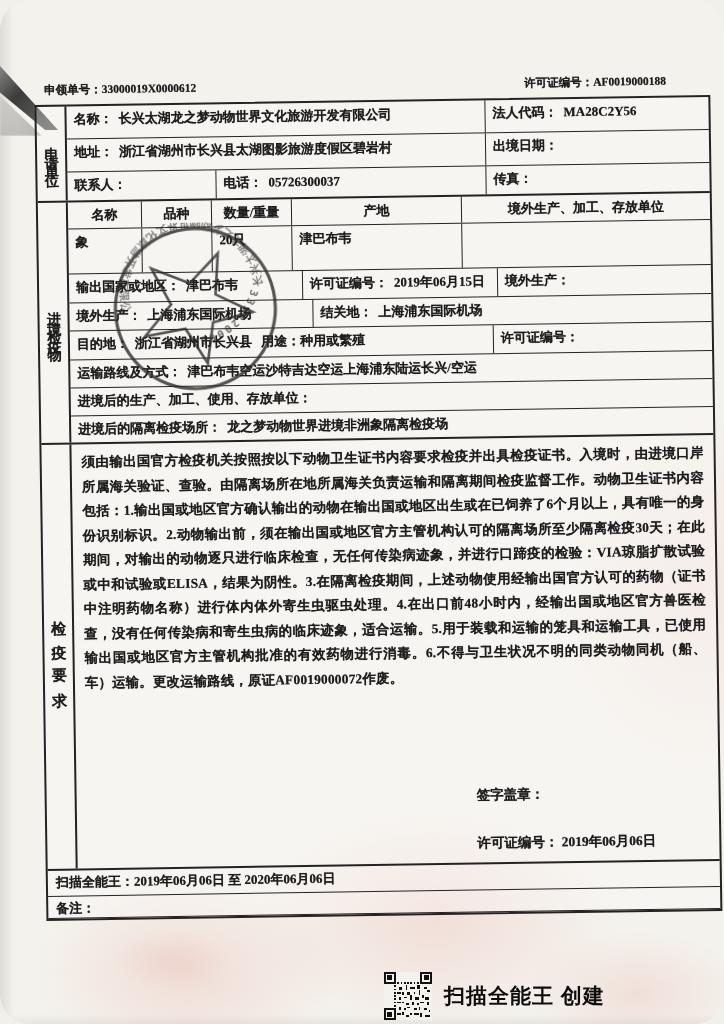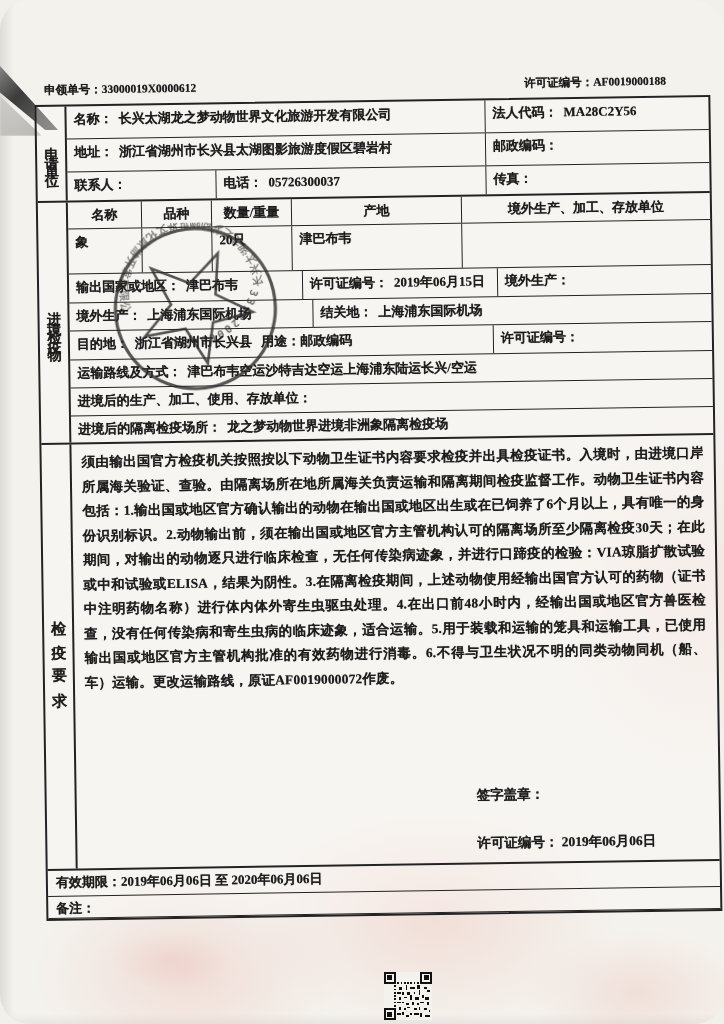--- a/index.html
+++ b/index.html
@@ -123,21 +123,21 @@
             </div>
             <div class="cell grow">
               <span>法人代码：</span><span class="val">MA28C2Y56</span>
             </div>
           </div>
           <div class="trow h32">
             <div class="cell" style="flex:0 0 419px;">
               <span>地址：</span><span class="val">浙江省湖州市长兴县太湖图影旅游度假区碧岩村</span>
             </div>
             <div class="cell grow">
-              <span>邮政编码：</span><span class="val"></span>
+              <span>出境日期：</span><span class="val"></span>
             </div>
           </div>
           <div class="trow h28">
             <div class="cell" style="flex:0 0 149px;">
               <span>联系人：</span><span class="val"></span>
             </div>
             <div class="cell" style="flex:0 0 270px;">
               <span>电话：</span><span class="val">05726300037</span>
             </div>
             <div class="cell grow">
@@ -179,21 +179,21 @@
             <div class="cell" style="flex:0 0 244px;">
               <span>境外生产：</span><span class="val">上海浦东国际机场</span>
             </div>
             <div class="cell grow">
               <span>结关地：</span><span class="val">上海浦东国际机场</span>
             </div>
           </div>
           <div class="trow h28">
             <div class="cell" style="flex:0 0 424px;">
               <span>目的地：</span><span class="val">浙江省湖州市长兴县</span>
-              <span class="val">用途：</span><span>邮政编码</span>
+              <span class="val">用途：</span><span>种用或繁殖</span>
             </div>
             <div class="cell grow">
               <span>许可证编号：</span><span class="val"></span>
             </div>
           </div>
           <div class="trow h27">
             <div class="cell grow">
               <span>运输路线及方式：</span><span class="val">津巴布韦空运沙特吉达空运上海浦东陆运长兴/空运</span>
             </div>
           </div>
@@ -220,21 +220,21 @@
               <div class="line2">
                 <span>许可证编号：</span>
                 <span class="val">2019年06月06日</span>
               </div>
             </div>
           </div>
         </div>
       </div>
 
       <div class="fullrow h26">
-        <span>有效期限：</span><span class="val">2019年06月06日 至 2020年06月06日</span>
+        <span>扫描全能王：</span><span class="val">2019年06月06日 至 2020年06月06日</span>
       </div>
       <div class="fullrow h26" style="height:22px;">
         <span>备注：</span><span class="val"></span>
       </div>
 
       <div class="seal">
         <svg viewBox="0 0 172 172" width="172" height="172">
           <g transform="rotate(168 86 86)" fill="none" stroke="#2e2b2b">
             <circle cx="86" cy="86" r="80" stroke-width="3.2"></circle>
             <path id="digitArc" d="M 24 100 A 66 66 0 0 1 148 100" stroke="none"></path>
@@ -313,16 +313,17 @@
         <rect x="8" y="25" width="2" height="1"></rect>
           <rect x="11" y="24" width="1" height="2"></rect>
           <rect x="13" y="26" width="2" height="1"></rect>
           <rect x="16" y="25" width="1" height="1"></rect>
           <rect x="18" y="25" width="3" height="1"></rect>
           <rect x="22" y="25" width="1" height="2"></rect>
           <rect x="25" y="26" width="3" height="1"></rect>
           <rect x="27" y="23" width="1" height="1"></rect>
       </g>
     </svg>
+    <div class="camtext">扫描全能王 创建</div>
   </div>
 
   <div class="smudge" style="left:110px;top:930px;width:120px;height:60px;background:radial-gradient(closest-side,rgba(225,160,150,.18),rgba(225,160,150,0));"></div>
 </div>
 
 </body></html>

